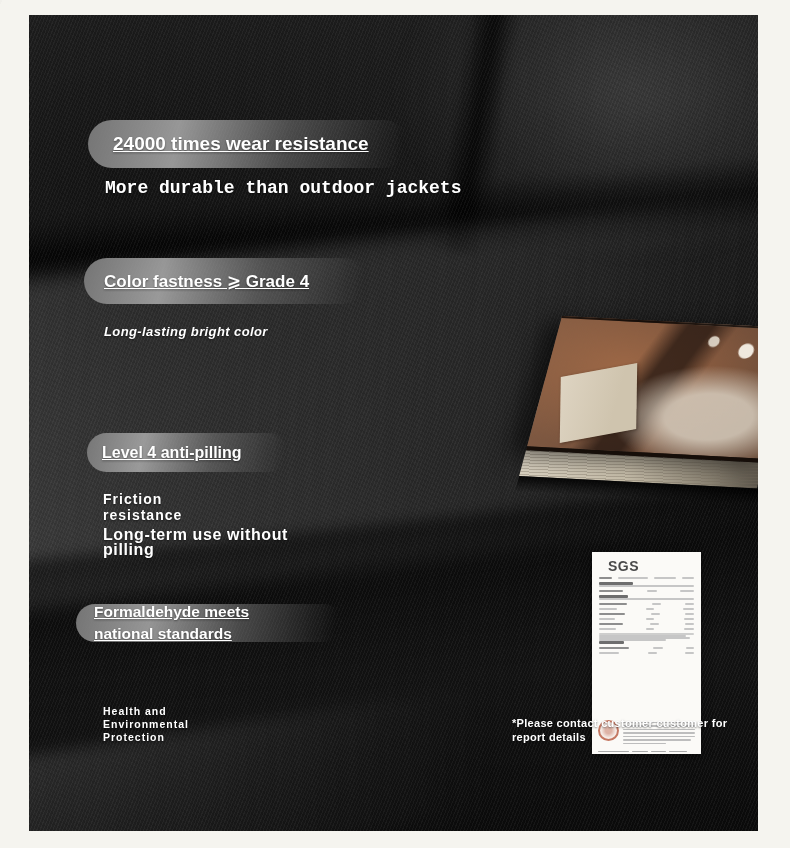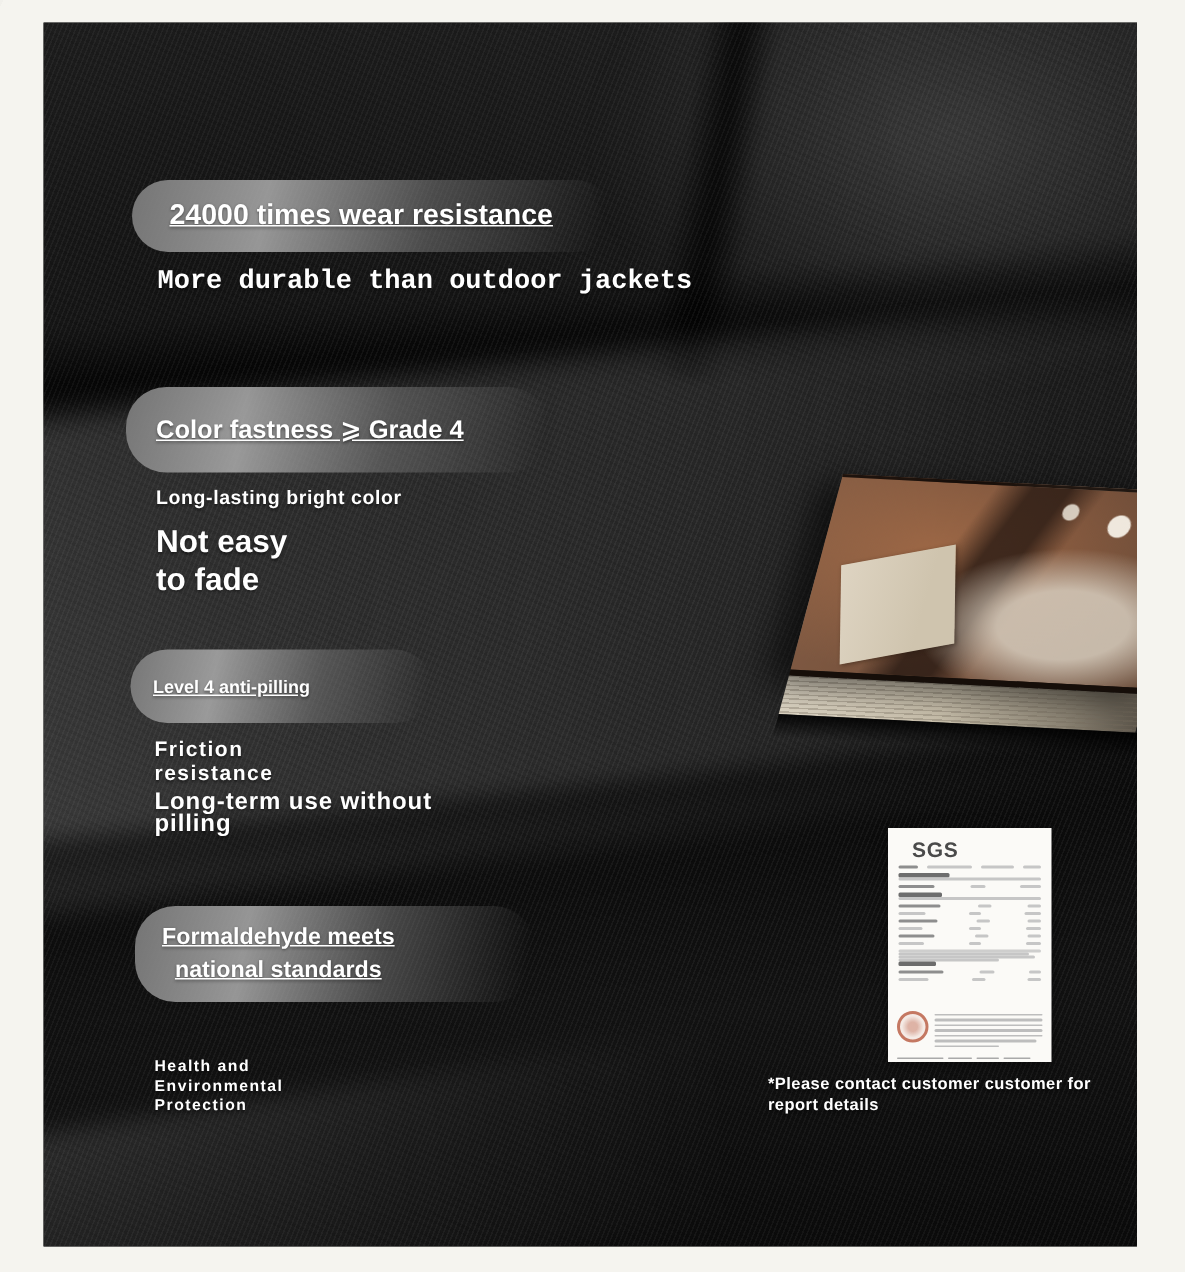--- a/index.html
+++ b/index.html
@@ -86,36 +86,36 @@
   
   .banner{
     position:absolute;border-radius:27px;
     color:#fff;font-weight:bold;
     display:flex;align-items:center;
     text-shadow:0 1px 2px rgba(0,0,0,.45);
     background:linear-gradient(100deg, rgba(122,122,122,.95) 0%, rgba(168,168,168,.88) 28%, rgba(118,118,118,.55) 62%, rgba(70,70,70,0) 97%);
   }
   .banner span{display:block;white-space:pre-line;text-decoration:underline;}
   .b1{left:88px;top:120px;width:295px;height:48px;font-size:19px;padding-left:25px;}
-  .b2{left:84px;top:258px;width:262px;height:57px;font-size:17px;padding-left:20px;}
-  .b3{left:87px;top:433px;width:186px;height:49px;font-size:12px;padding-left:15px;align-items:center;}
-  .b4{left:90px;top:604px;width:248px;height:64px;font-size:15.5px;padding-left:18px;line-height:22px;text-align:center;}
+  .b2{left:84px;top:258px;width:262px;height:46px;font-size:17px;padding-left:20px;}
+  .b3{left:87px;top:433px;width:186px;height:39px;font-size:16px;padding-left:15px;align-items:center;}
+  .b4{left:76px;top:604px;width:248px;height:38px;font-size:15.5px;padding-left:18px;line-height:22px;}
   .txt{position:absolute;color:#fff;font-weight:bold;white-space:pre-line;
        text-shadow:0 1px 2px rgba(0,0,0,.5);}
   .t-sub1{left:105px;top:178px;font-size:18px;font-family:Liberation Mono, monospace;}
-  .t-sub2{left:104px;top:324px;font-size:13px;letter-spacing:.4px;}
+  .t-sub2{left:104px;top:324px;font-size:13px;letter-spacing:.4px;font-style:italic;}
   .t-big2{left:104px;top:349px;font-size:21px;line-height:25px;}
   .t-sub3{left:103px;top:491px;font-size:14px;line-height:16px;letter-spacing:1px;}
   .t-det3{left:103px;top:527px;font-size:16px;line-height:15px;letter-spacing:.6px;}
   .t-sub4{left:103px;top:664px;font-size:10.5px;line-height:13px;letter-spacing:1px;margin-top:41px;}
   .t-det4{left:101px;top:700px;font-size:12.5px;line-height:14px;letter-spacing:.6px;}
   .t-note{left:512px;top:716px;font-size:11px;line-height:14px;letter-spacing:.3px;}
   
   .cert{
-    position:absolute;left:592px;top:552px;width:109px;height:156px;
+    position:absolute;left:592px;top:552px;width:109px;height:202px;
     background:#fbfaf7;overflow:hidden;
     box-shadow:0 2px 8px rgba(0,0,0,.5);
     padding:5px 7px;box-sizing:border-box;
   }
   .sgs-logo{font-size:14px;font-weight:bold;color:#4a4a4a;letter-spacing:.5px;margin:1px 0 2px 9px;}
   .c-row{display:flex;gap:4px;align-items:center;margin:3px 0;}
   .c-bar{height:2px;background:#c6c6c6;border-radius:1px;flex:none;}
   .c-dark{background:#8e8e8e;}
   .c-head{height:3px;background:#6d6d6d;}
   .c-full{width:100%;}
@@ -159,22 +159,20 @@
 
   <div class="banner b1">
     <span>24000 times wear resistance</span>
   </div>
   <div class="txt t-sub1">More durable than outdoor jackets</div>
 
   <div class="banner b2">
     <span>Color fastness ⩾ Grade 4</span>
   </div>
   <div class="txt t-sub2">Long-lasting bright color</div>
-  <div class="txt t-big2">Not easy
-to fade</div>
 
   <div class="banner b3">
     <span>Level 4 anti-pilling</span>
   </div>
   <div class="txt t-sub3">Friction
 resistance</div>
   <div class="txt t-det3">Long-term use without
 pilling</div>
 
   <div class="banner b4">

